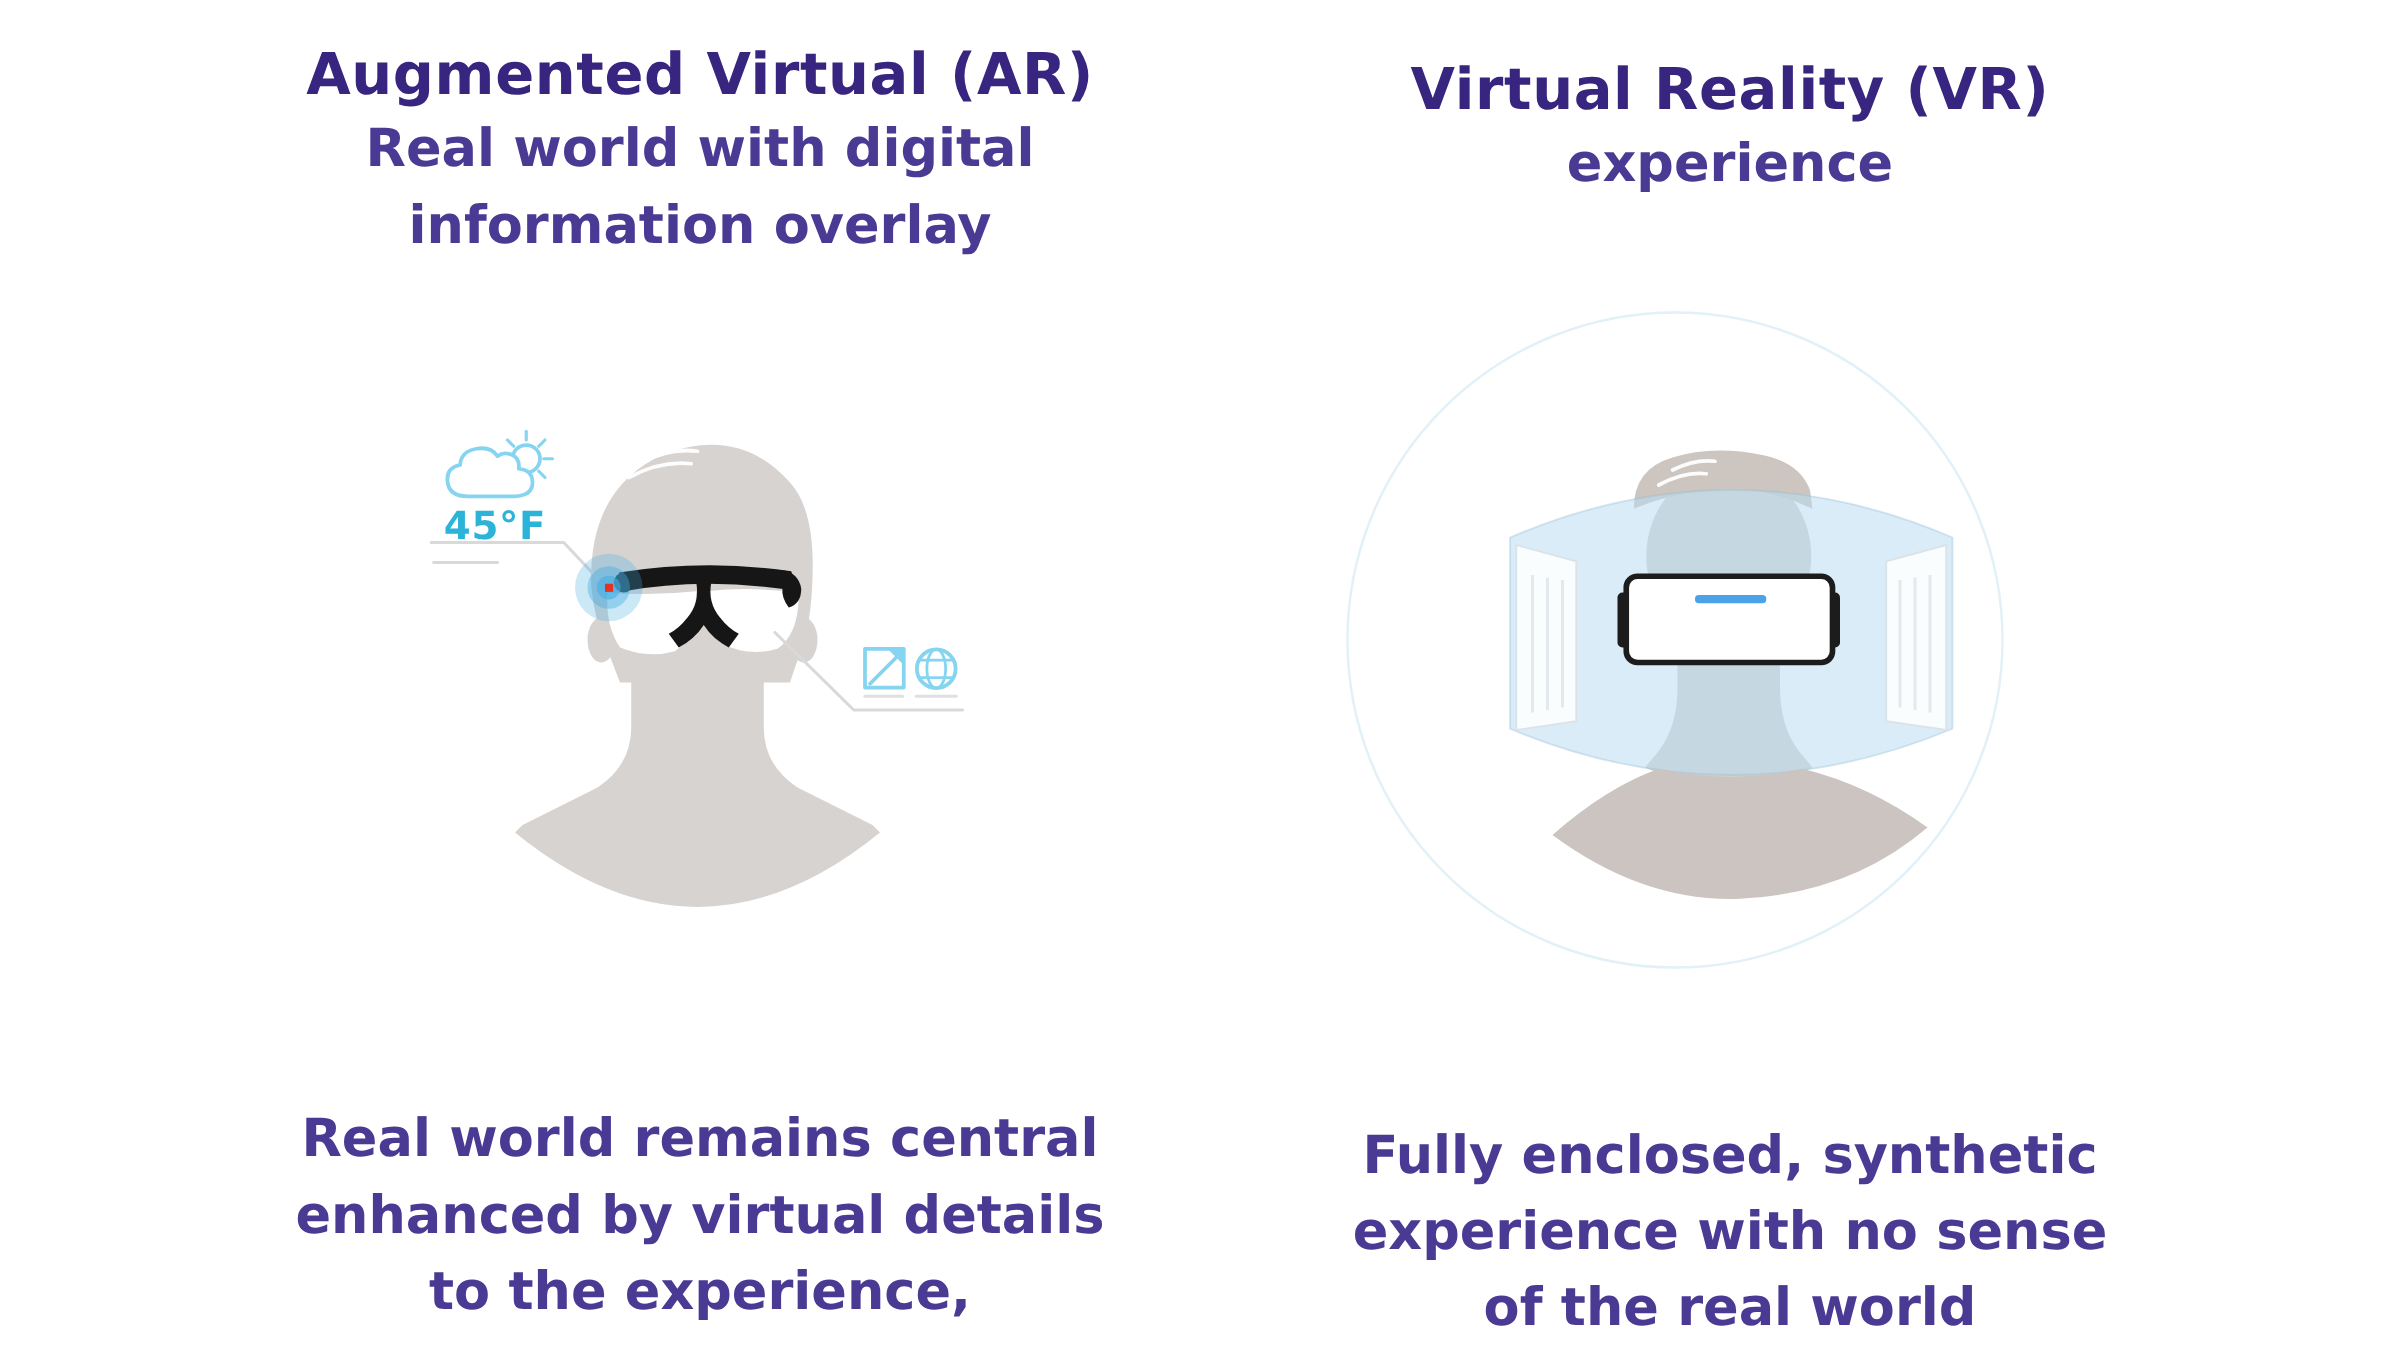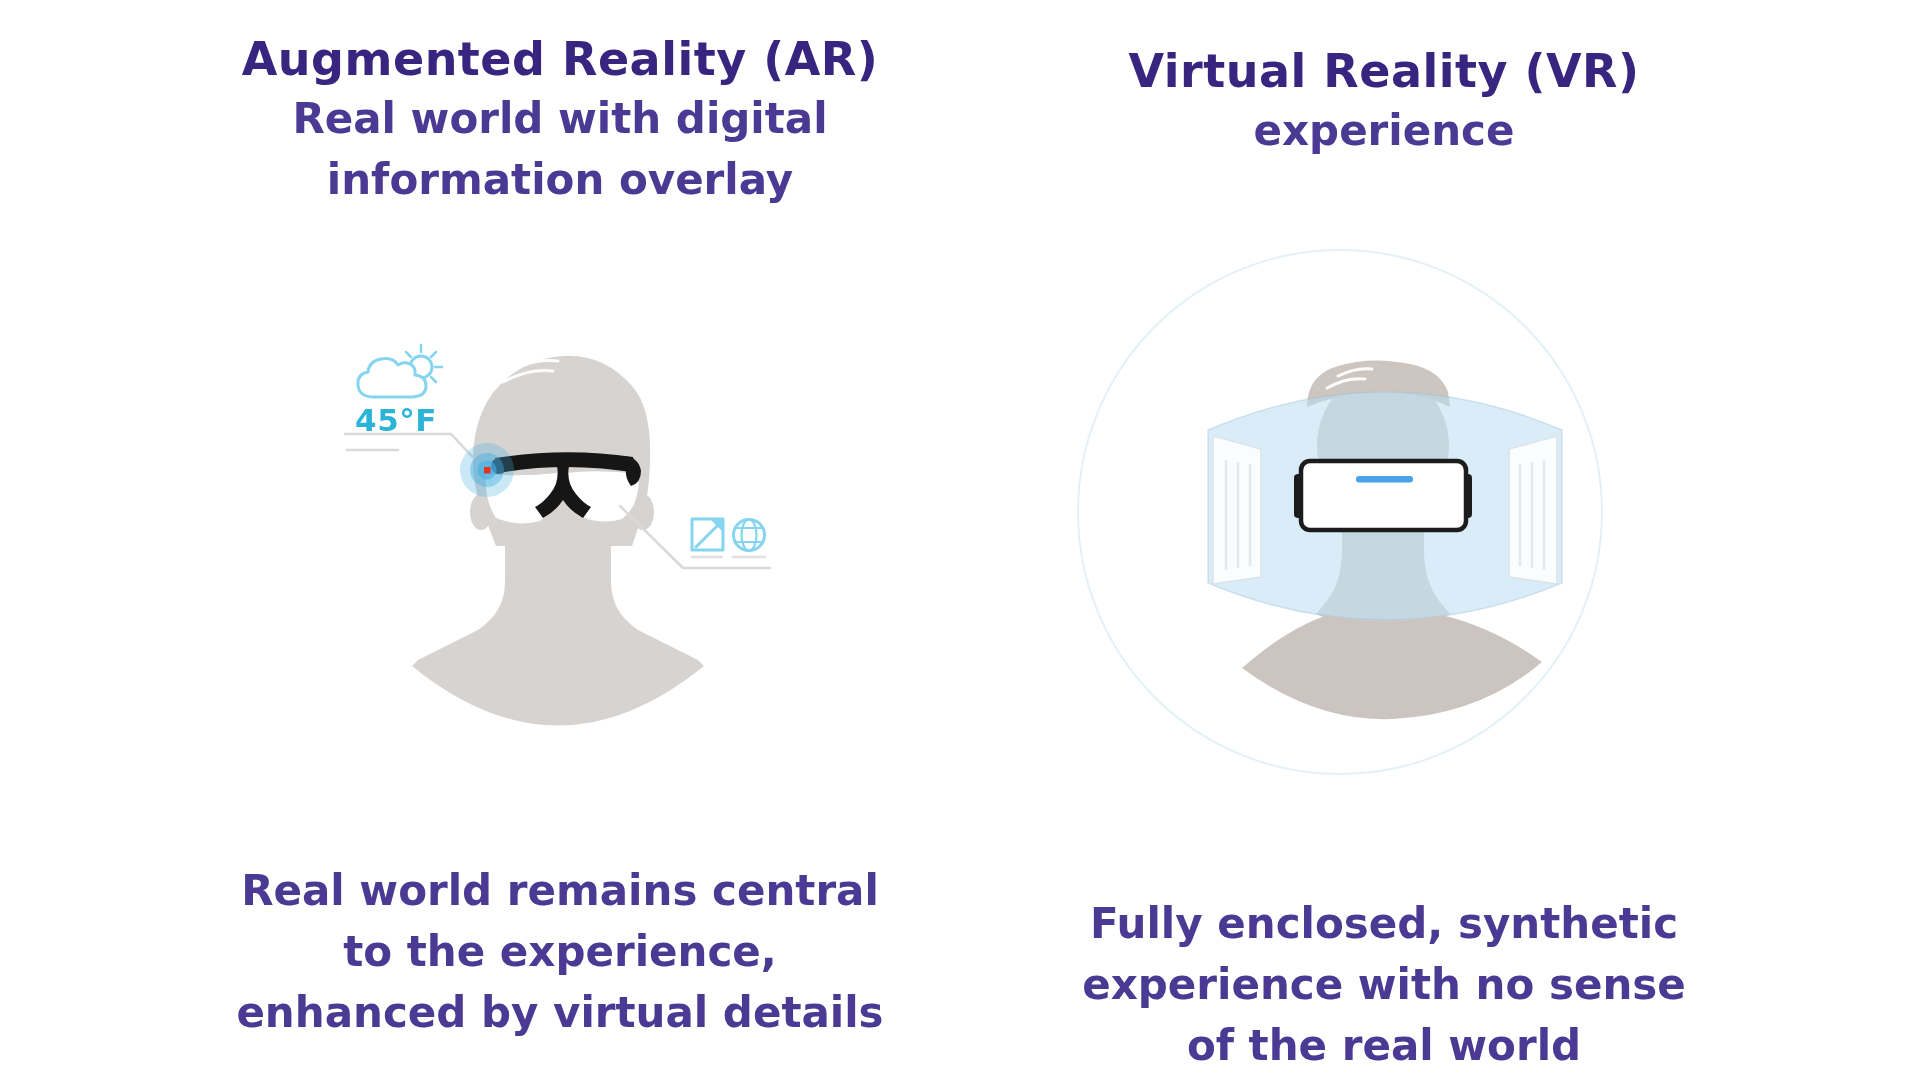--- a/index.html
+++ b/index.html
@@ -17,21 +17,21 @@
     height: 1080px;
     background: var(--background, #ffffff);
   }
   .col-header, .col-desc {
     position: absolute;
     width: 900px;
     text-align: center;
   }
   .col-header.ar { left: 110px; top: 30px; }
   .col-header.vr { left: 934px; top: 30px; margin-top: 12px; }
-  .col-desc.ar   { left: 110px; top: 860px; }
+  .col-desc.ar   { left: 110px; top: 880px; }
   .col-desc.vr   { left: 934px; top: 872px; margin-top: 21px; }
   .title {
     font-size: 46px;
     font-weight: 700;
     line-height: 58px;
     color: var(--title-purple, #38257f);
     letter-spacing: 0.5px;
   }
   .subtitle-line, .desc-line {
     font-size: 42px;
@@ -68,21 +68,21 @@
   .vr-headset-body { fill: #ffffff; stroke: var(--headset-black, #1c1c1c); stroke-width: 4.5; }
   .vr-headset-tab  { fill: var(--headset-black, #1c1c1c); }
   .vr-headset-line { fill: var(--headset-blue, #4aa3e8); }
 </style>
 </head>
 <body>
 
 <div class="stage">
 
   <div class="col-header ar">
-    <div class="title">Augmented Reality (AR)</div>
+    <div class="title">Augmented Virtual (AR)</div>
     <div class="subtitle-line">Real world with digital</div>
     <div class="subtitle-line">information overlay</div>
   </div>
 
   <div class="col-header vr">
     <div class="title">Virtual Reality (VR)</div>
     <div class="subtitle-line">experience</div>
   </div>
 
   <svg class="illus ar" width="520" height="470" viewBox="0 0 520 470">
@@ -174,22 +174,22 @@
     <g>
       <rect class="vr-headset-tab" x="234" y="244" width="9" height="44" rx="4"></rect>
       <rect class="vr-headset-tab" x="403" y="244" width="9" height="44" rx="4"></rect>
       <rect class="vr-headset-body" x="241" y="231" width="165" height="69" rx="9"></rect>
       <rect class="vr-headset-line" x="296" y="246" width="57" height="6.5" rx="3"></rect>
     </g>
   </svg>
 
   <div class="col-desc ar">
     <div class="desc-line">Real world remains central</div>
+    <div class="desc-line">enhanced by virtual details</div>
     <div class="desc-line">to the experience,</div>
-    <div class="desc-line">enhanced by virtual details</div>
   </div>
 
   <div class="col-desc vr">
     <div class="desc-line">Fully enclosed, synthetic</div>
     <div class="desc-line">experience with no sense</div>
     <div class="desc-line">of the real world</div>
   </div>
 
 </div>
 

